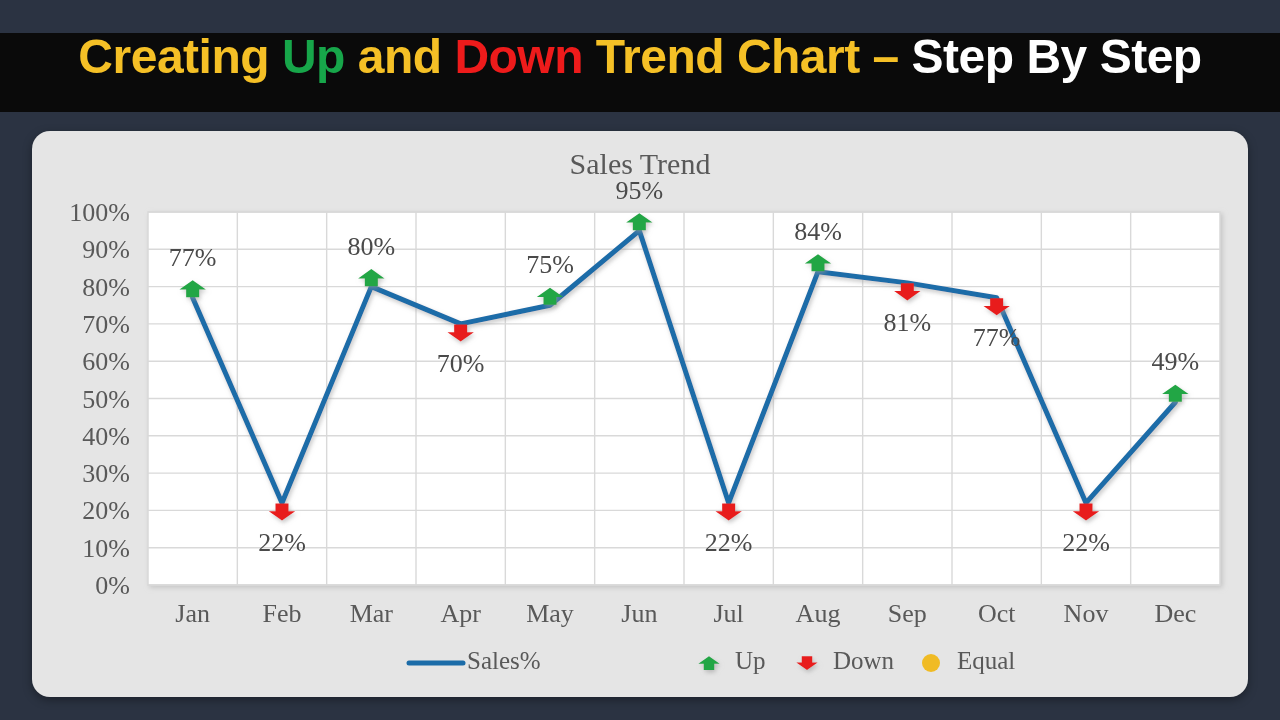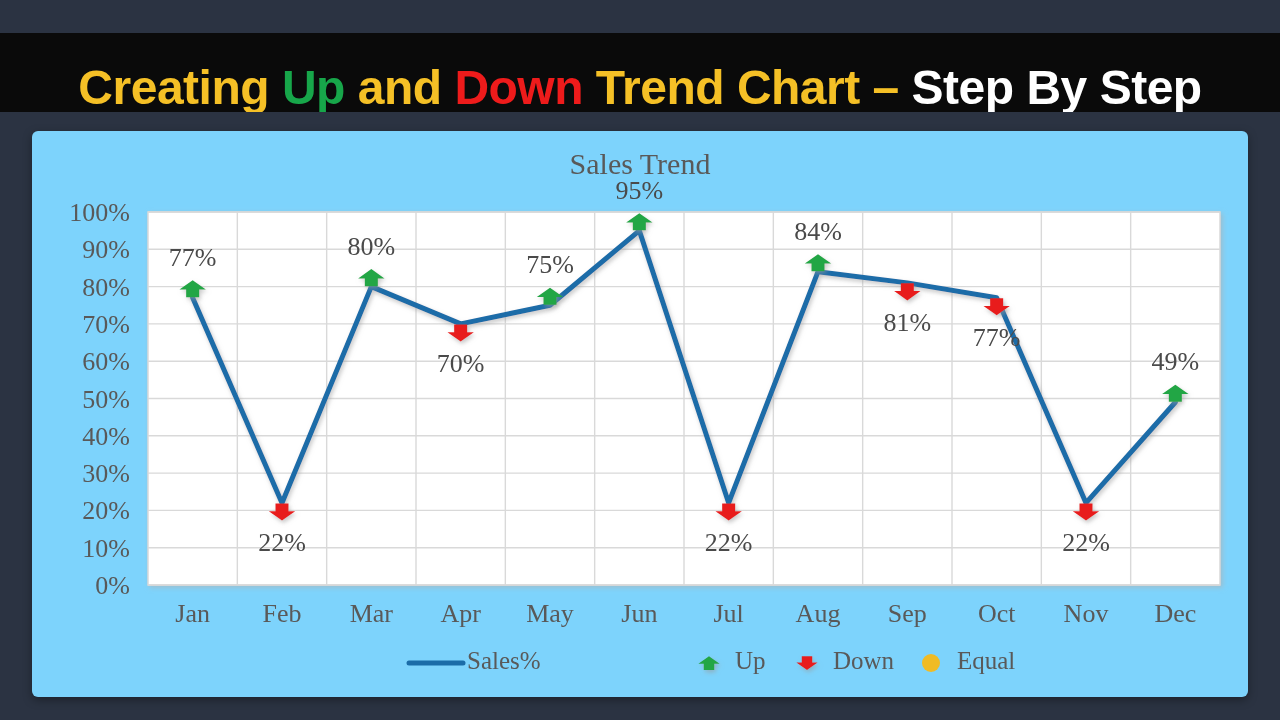--- a/index.html
+++ b/index.html
@@ -7,37 +7,37 @@
     width:1280px;height:720px;overflow:hidden;
     background:#2b3342;
     font-family:"Liberation Sans",sans-serif;
   }
   #root{position:relative;width:1280px;height:720px;}
 
   
   .banner{
     position:absolute;left:0;top:33px;width:1280px;height:79px;
     background:#0a0a0a;
-    display:flex;align-items:flex-end;justify-content:center;
+    display:flex;align-items:flex-start;justify-content:center;
     overflow:hidden;
   }
   .banner-title{
     font-family:"Liberation Sans",sans-serif;
     font-weight:bold;
     font-size:48px;
     letter-spacing:-0.5px;
     white-space:nowrap;
     line-height:1;
   }
   .banner-title span{display:inline;}
 
   
   .card{
     position:absolute;left:32px;top:131px;width:1216px;height:566px;
-    background:#7dd3fc;border-radius:6px;
+    background:#e5e5e5;border-radius:18px;
     box-shadow:0 3px 10px rgba(0,0,0,0.35);
     overflow:hidden;
   }
 
   
   .chart-title{
     position:absolute;left:0;top:16px;width:1216px;
     text-align:center;
     font-family:"Liberation Serif",serif;
     font-size:30px;color:#595959;

